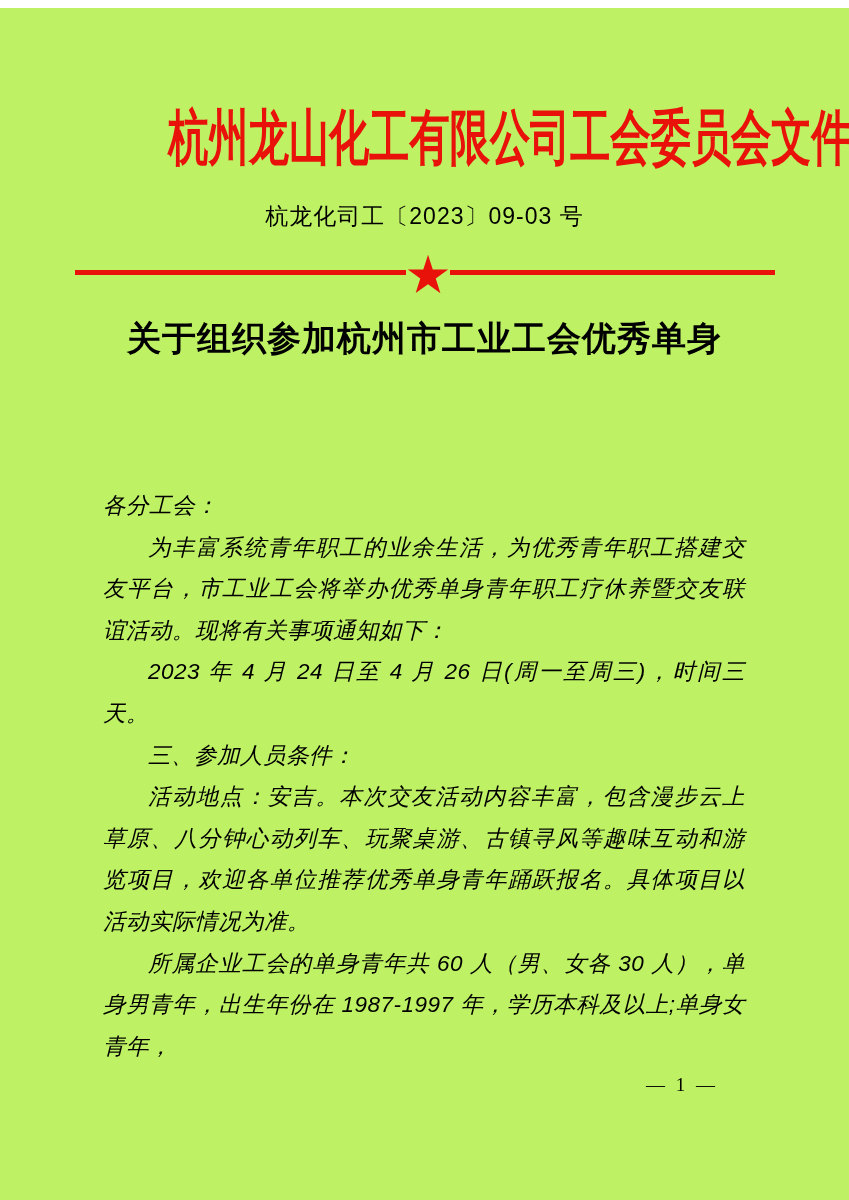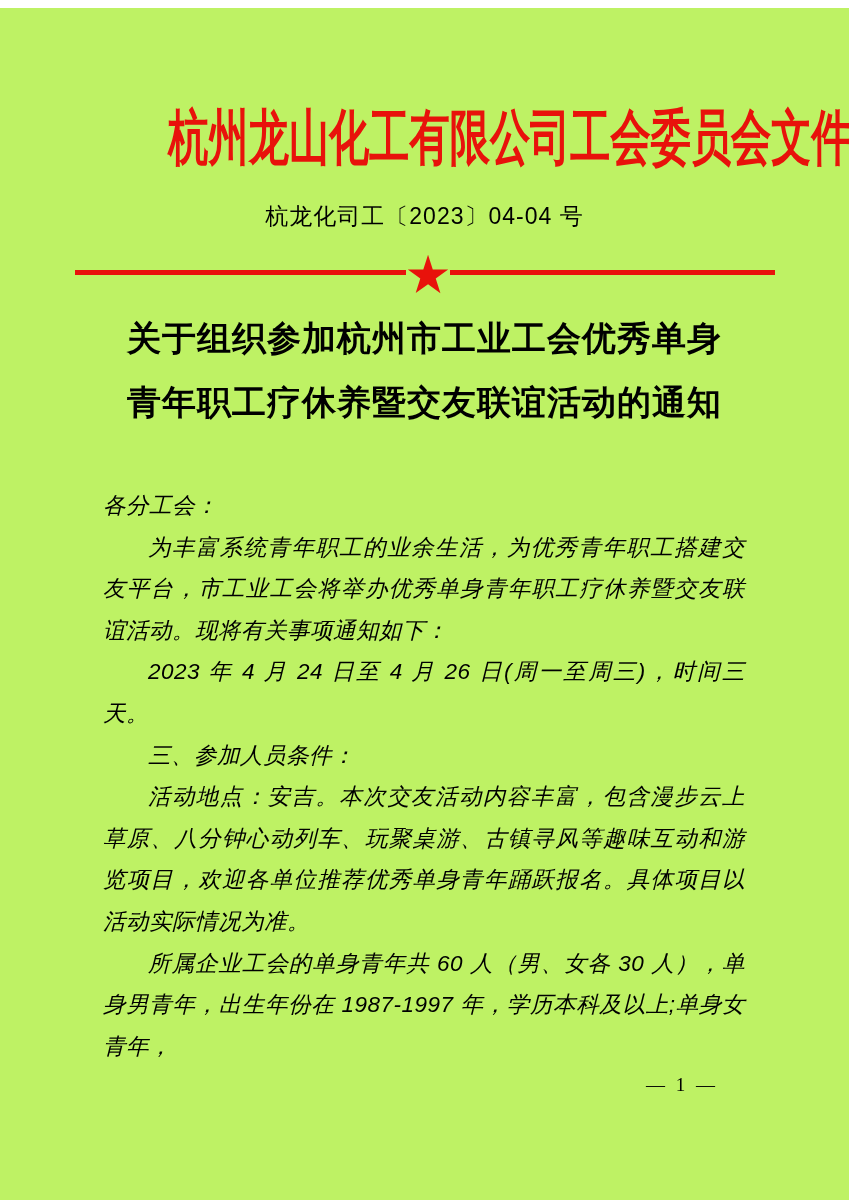--- a/index.html
+++ b/index.html
@@ -110,29 +110,28 @@
 </style>
 </head>
 <body>
 
 <div class="page">
 
   <div class="letterhead">
     <span class="org">杭州龙山化工有限公司工会委员会文件</span>
   </div>
 
-  <div class="doc-number">杭龙化司工〔2023〕04-04 号</div>
+  <div class="doc-number">杭龙化司工〔2023〕09-03 号</div>
 
   <div class="rule-left"></div>
   <div class="rule-star">★</div>
   <div class="rule-right"></div>
 
   <div class="doc-title">
     <div>关于组织参加杭州市工业工会优秀单身</div>
-    <div>青年职工疗休养暨交友联谊活动的通知</div>
   </div>
 
   <div class="body-text">
     <p>各分工会：</p>
     <p class="indent">为丰富系统青年职工的业余生活，为优秀青年职工搭建交友平台，市工业工会将举办优秀单身青年职工疗休养暨交友联谊活动。现将有关事项通知如下：</p>
     <p class="indent">2023 年 4 月 24 日至 4 月 26 日(周一至周三)，时间三天。</p>
     <p class="indent">三、参加人员条件：</p>
     <p class="indent">活动地点：安吉。本次交友活动内容丰富，包含漫步云上草原、八分钟心动列车、玩聚桌游、古镇寻风等趣味互动和游览项目，欢迎各单位推荐优秀单身青年踊跃报名。具体项目以活动实际情况为准。</p>
     <p class="indent">所属企业工会的单身青年共 60 人（男、女各 30 人），单身男青年，出生年份在 1987-1997 年，学历本科及以上;单身女青年，</p>
   </div>

